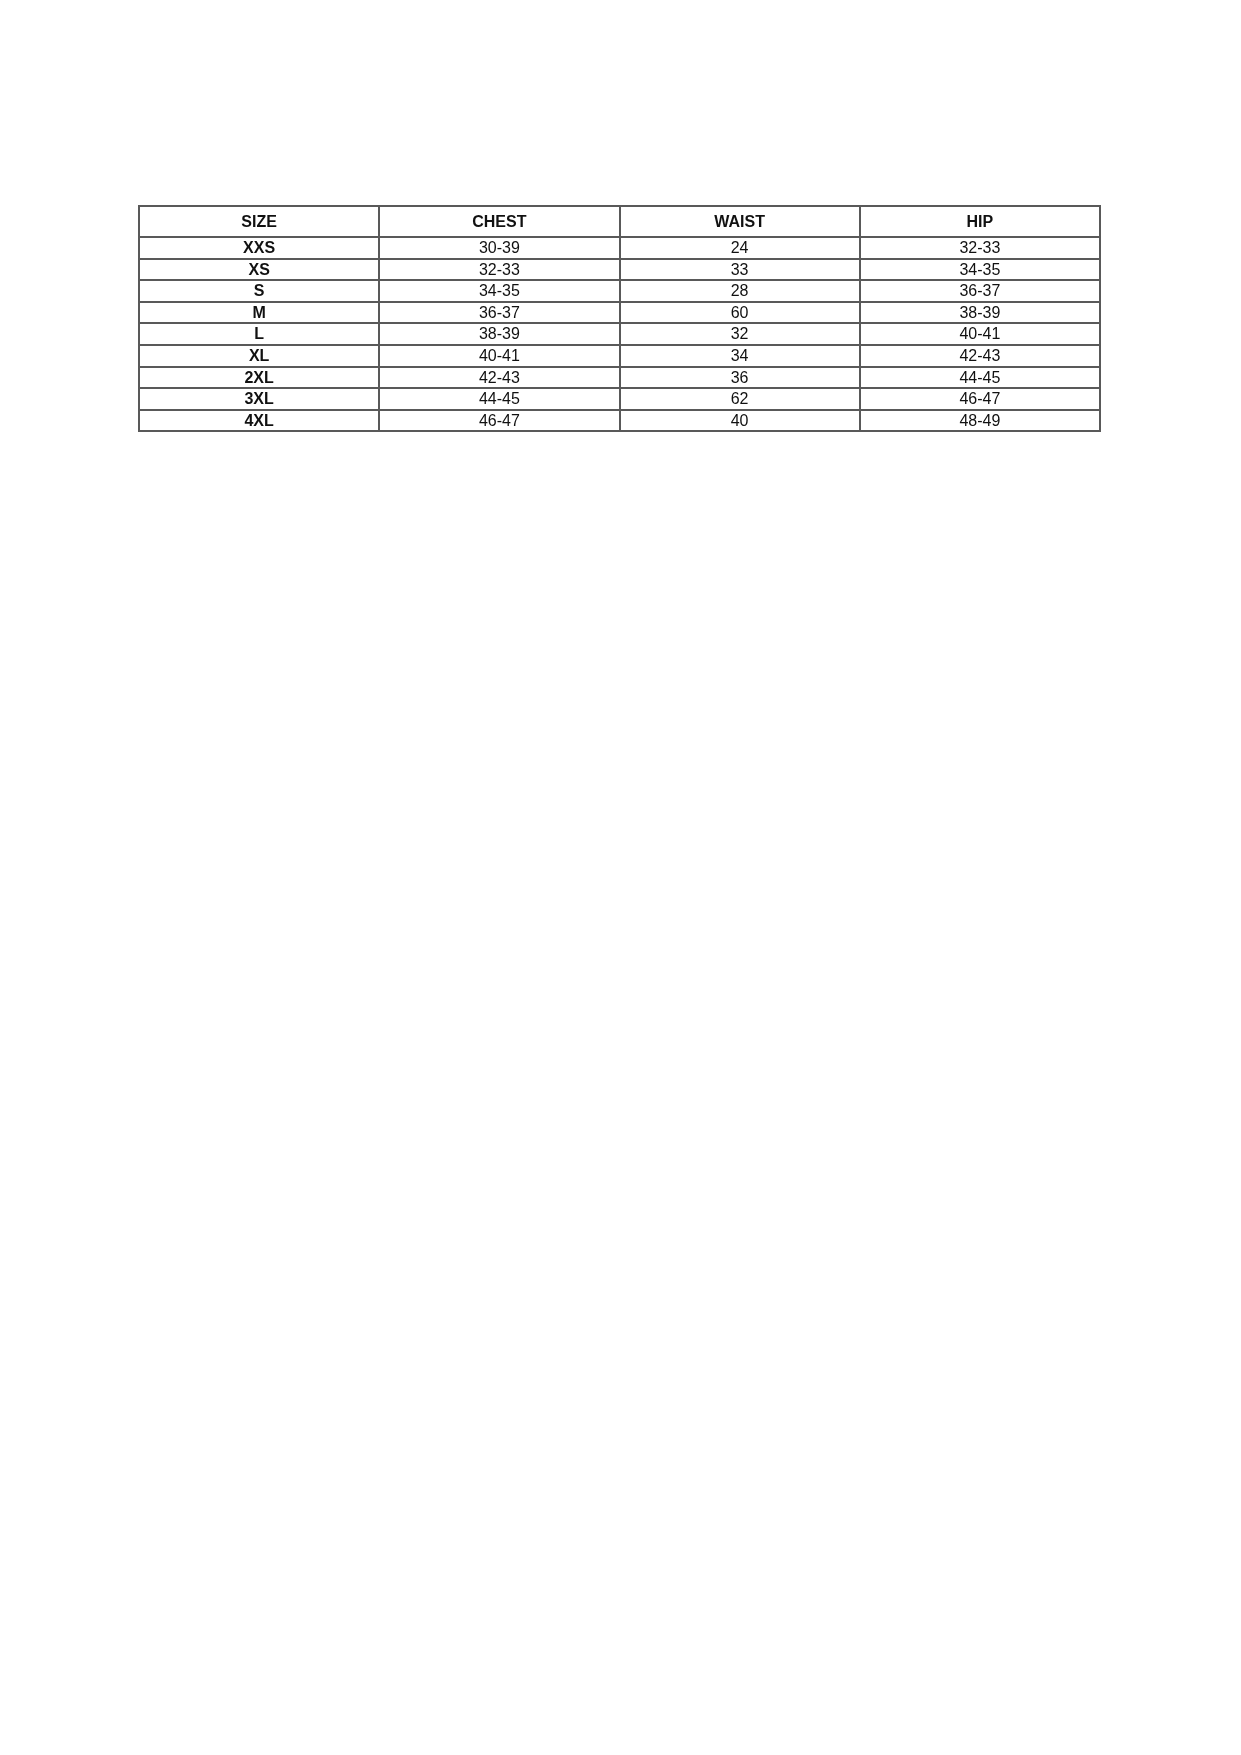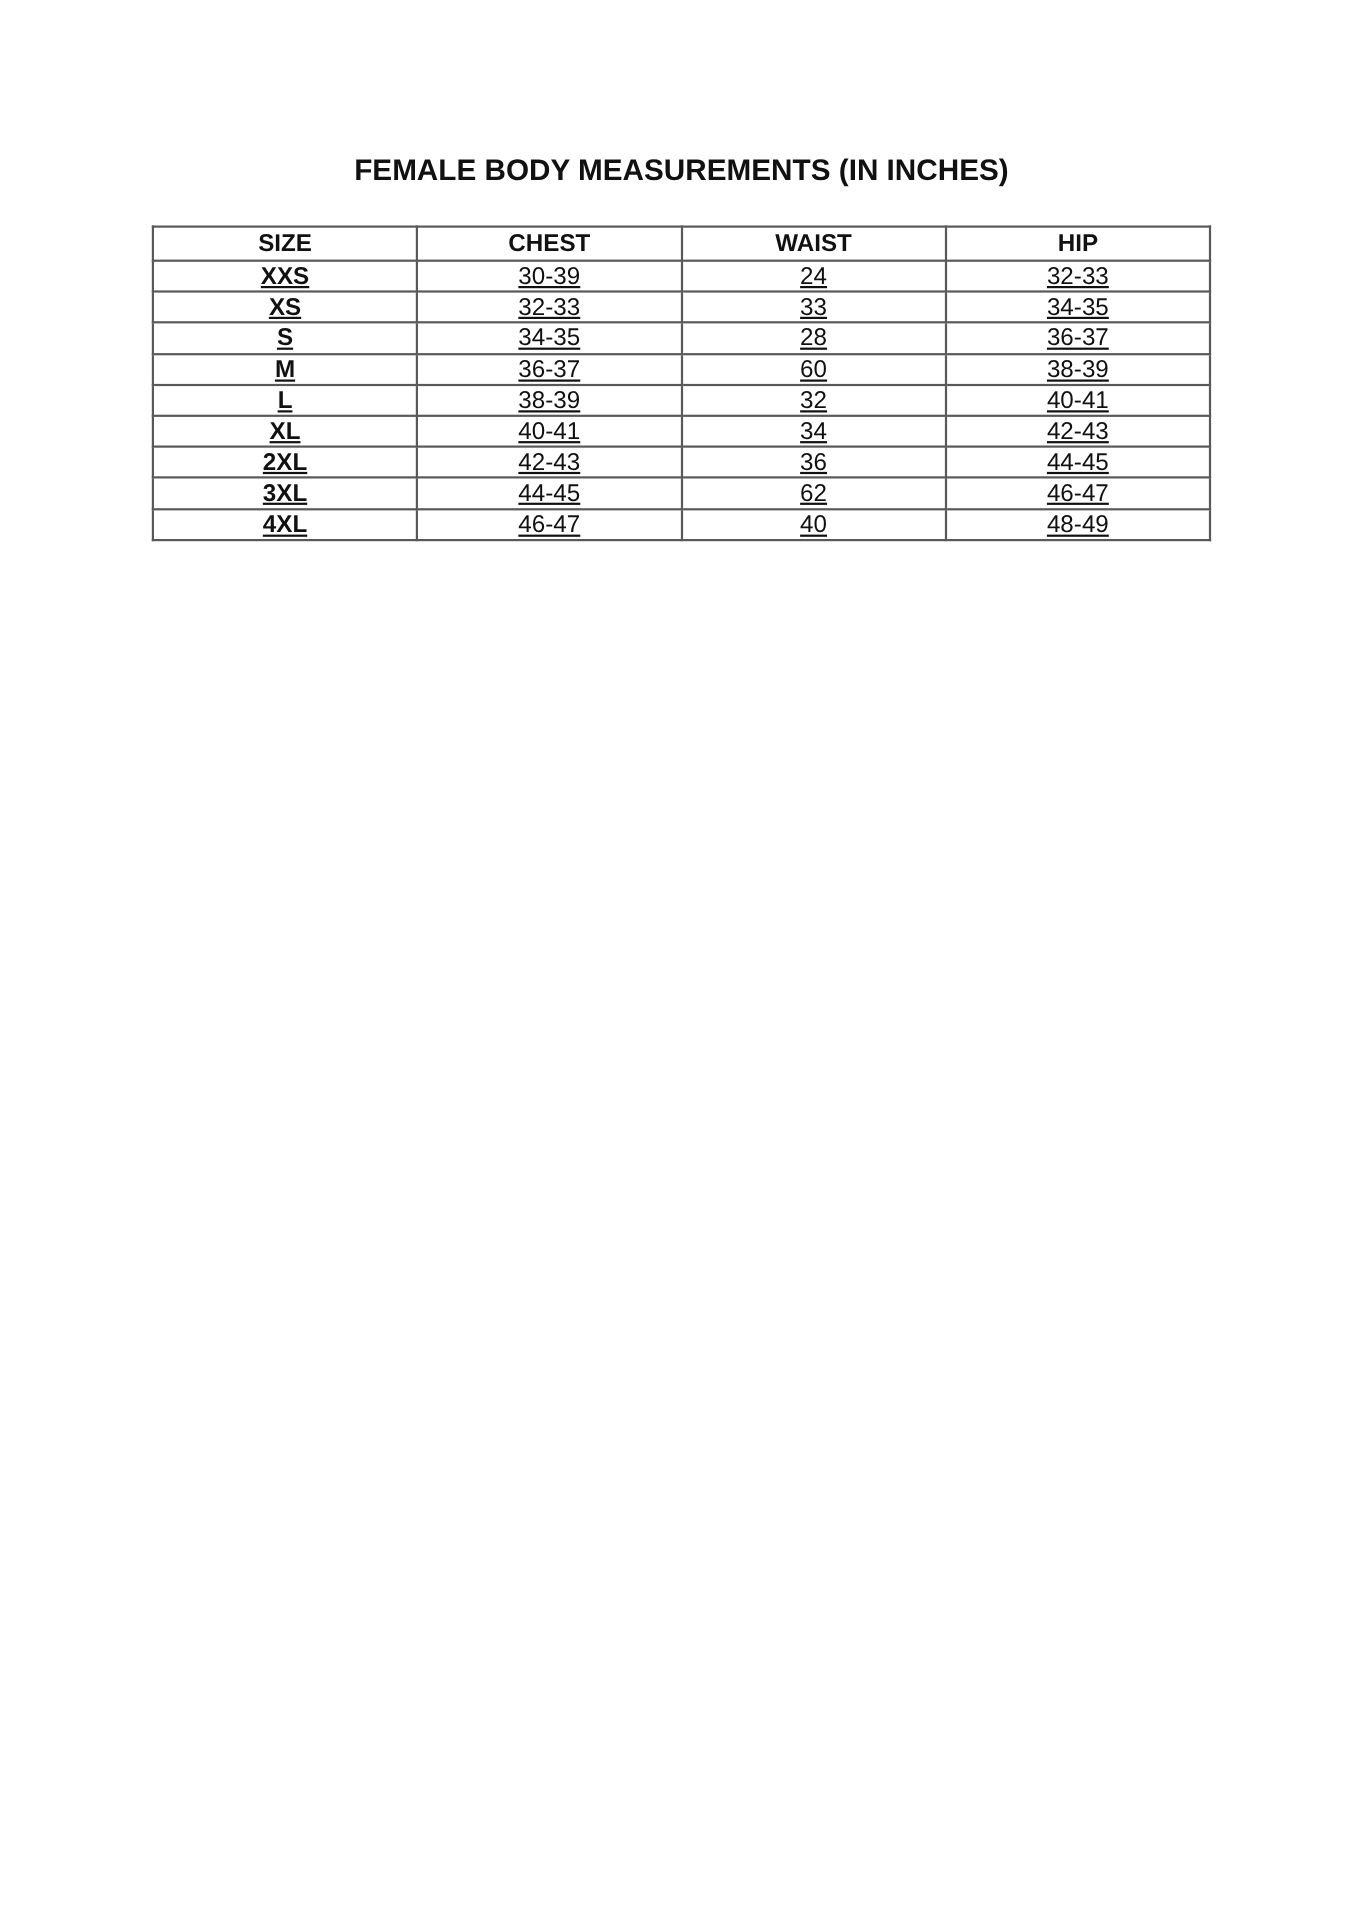--- a/index.html
+++ b/index.html
@@ -31,45 +31,43 @@
     left:138px;
     width:963px;
     border-collapse:collapse;
     table-layout:fixed;
   }
   table.size-chart th,
   table.size-chart td {
     border:2px solid #595959;
     text-align:center;
     vertical-align:middle;
-    font-size:22px;
+    font-size:16px;
     line-height:1.1;
     padding:1px 2px;
     background:#ffffff;
     color:#111111;
   }
   table.size-chart th {
     height:31px;
     font-weight:700;
   }
   table.size-chart td {
     height:19px;
     font-weight:400;
-    text-decoration:underline;
   }
   table.size-chart td.size-col {
     font-weight:700;
   }
 </style>
 </head>
 <body>
 
 <div class="page">
 
-  <div class="doc-title">FEMALE BODY MEASUREMENTS (IN INCHES)</div>
 
   <table class="size-chart">
     <thead>
       <tr>
         <th>SIZE</th>
         <th>CHEST</th>
         <th>WAIST</th>
         <th>HIP</th>
       </tr>
     </thead>

